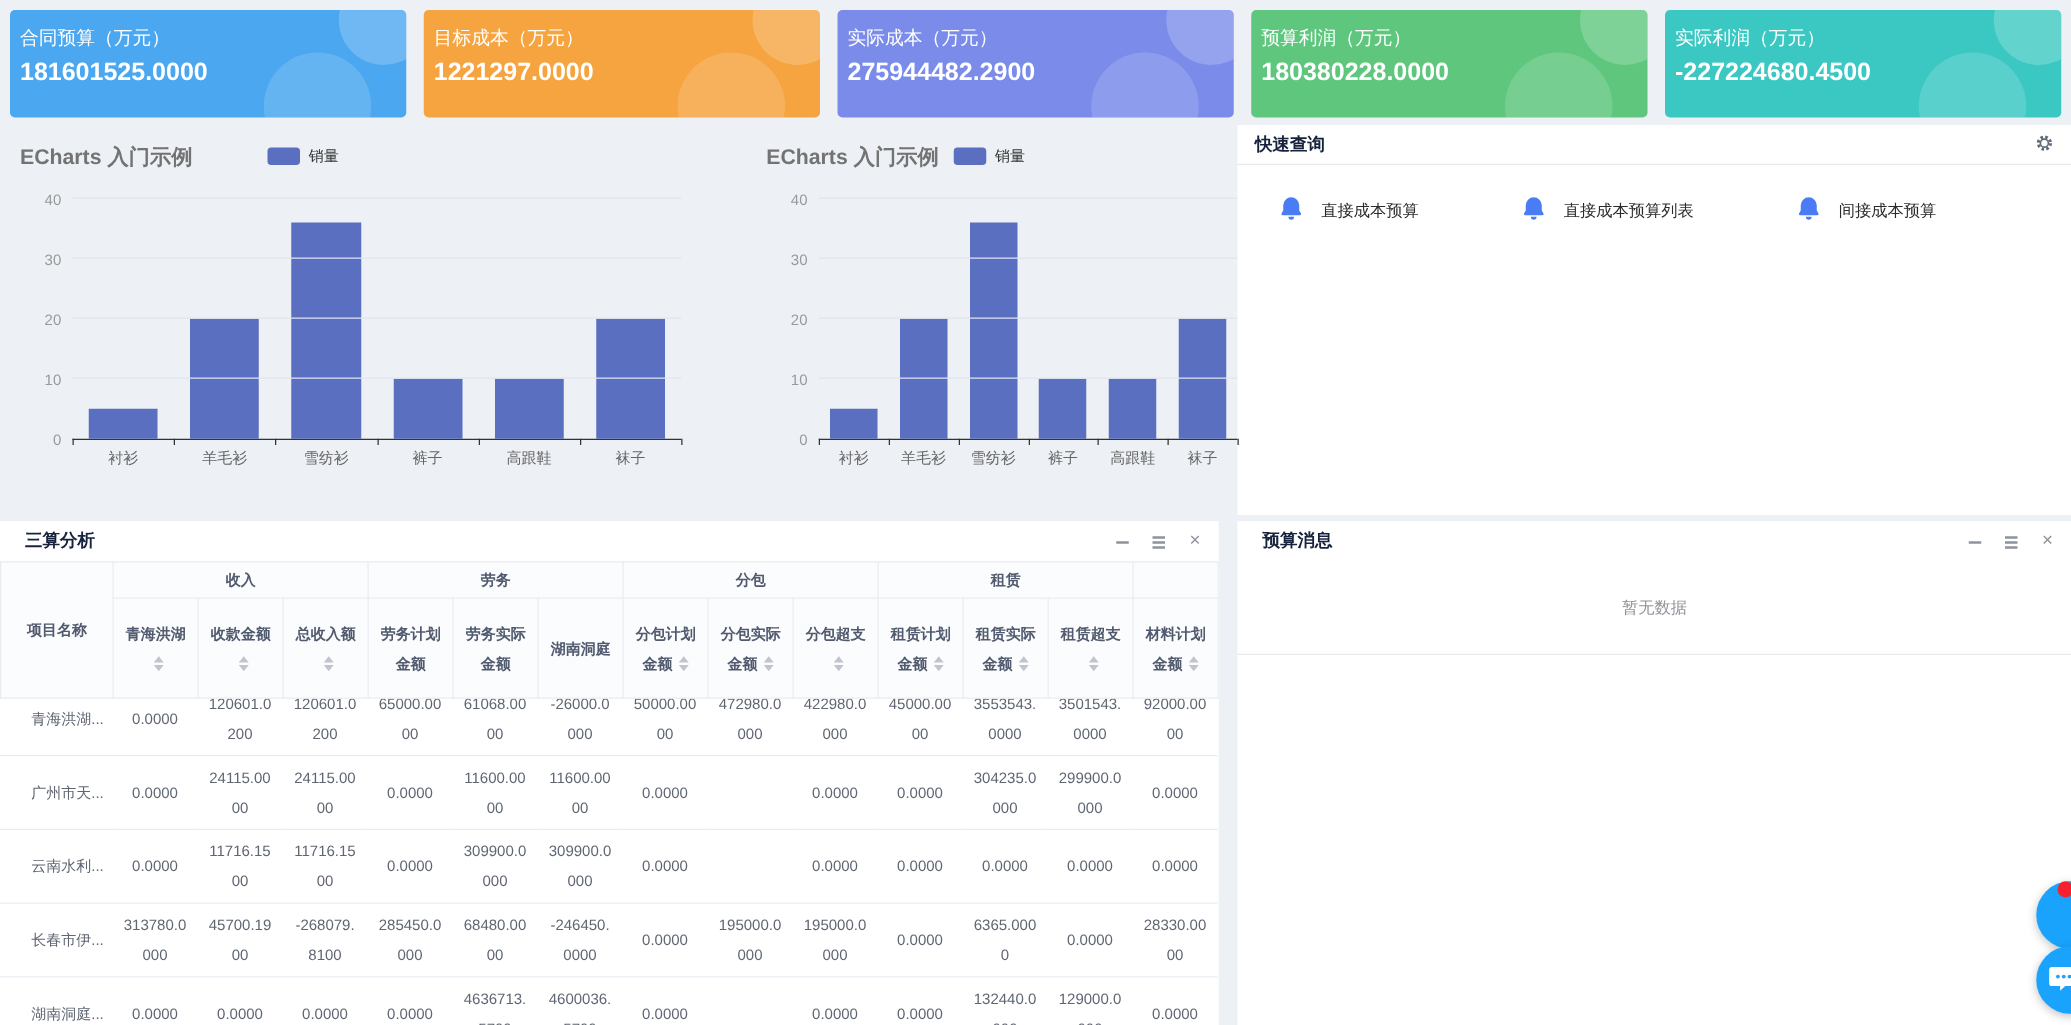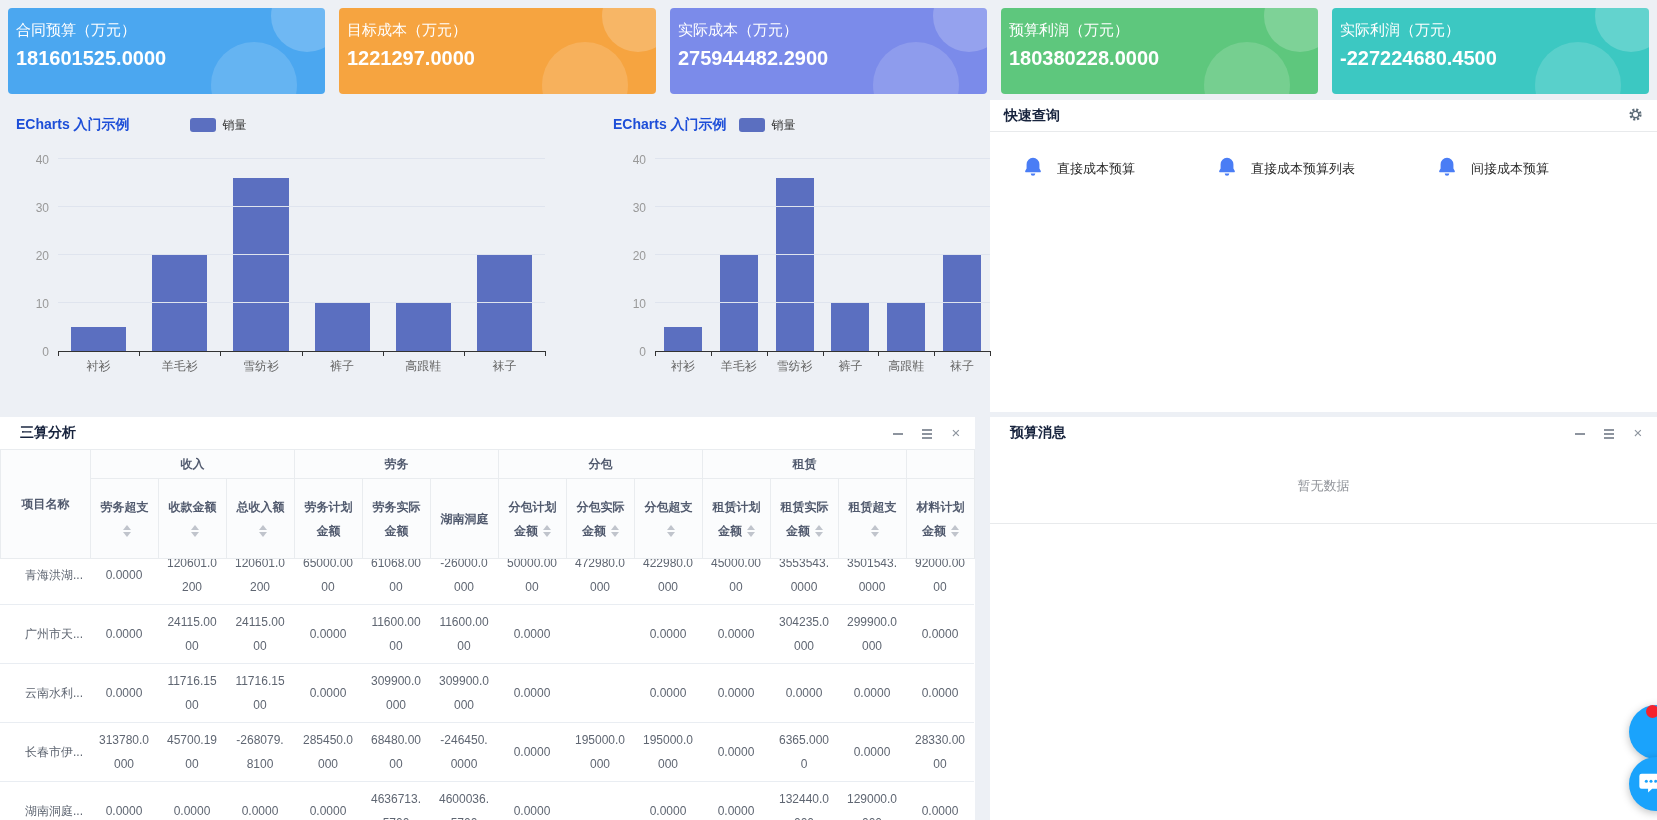--- a/index.html
+++ b/index.html
@@ -15,21 +15,21 @@
   .card-label { font-size:15px; margin-bottom:7px; position:relative; z-index:1; }
   .card-value { font-size:20px; font-weight:bold; position:relative; z-index:1; }
 
   
   .mid { display:flex; margin-top:6px; height:312px; }
   .charts { width:990px; display:flex; justify-content:space-between; }
   .chart-panel { padding-top:10px; }
   .chart-panel.c0 { width:545px; padding-left:16px; }
   .chart-panel.c1 { width:392px; padding-left:15px; }
   .chart-head { display:flex; align-items:center; height:30px; }
-  .chart-title { font-size:14px; font-weight:bold; color:#1d4ed8; }
+  .chart-title { font-size:17px; font-weight:bold; color:#737373; }
   .legend { display:flex; align-items:center; gap:7px; cursor:pointer; }
   .c0 .legend { margin-left:60px; }
   .c1 .legend { margin-left:12px; }
   .legend-marker { width:26px; height:14px; border-radius:3px; }
   .legend-label { font-size:12px; color:#333; }
   .plot-row { display:flex; margin-top:20px; }
   .y-axis { width:42px; position:relative; height:192px; }
   .y-axis span { position:absolute; right:9px; font-size:12px; color:#999; }
   .grid-area { flex:1; position:relative; height:192px; border-bottom:1px solid #333; }
   .gridline { position:absolute; left:0; right:0; height:1px; background:#dfe4ee; }
@@ -318,21 +318,21 @@
             <thead>
               <tr class="group-row">
                 <th rowspan="2" class="name-th">项目名称</th>
                 <th colspan="3">收入</th>
                 <th colspan="3">劳务</th>
                 <th colspan="3">分包</th>
                 <th colspan="3">租赁</th>
                 <th colspan="1"></th>
               </tr>
               <tr class="sub-row">
-                <th><span>劳务超支</span><span class="sorter">
+                <th><span>青海洪湖</span><span class="sorter">
                     <i class="up"></i>
                     <i class="dn"></i>
                   </span></th>
                 <th><span>收款金额</span><span class="sorter">
                     <i class="up"></i>
                     <i class="dn"></i>
                   </span></th>
                 <th><span>总收入额</span><span class="sorter">
                     <i class="up"></i>
                     <i class="dn"></i>

